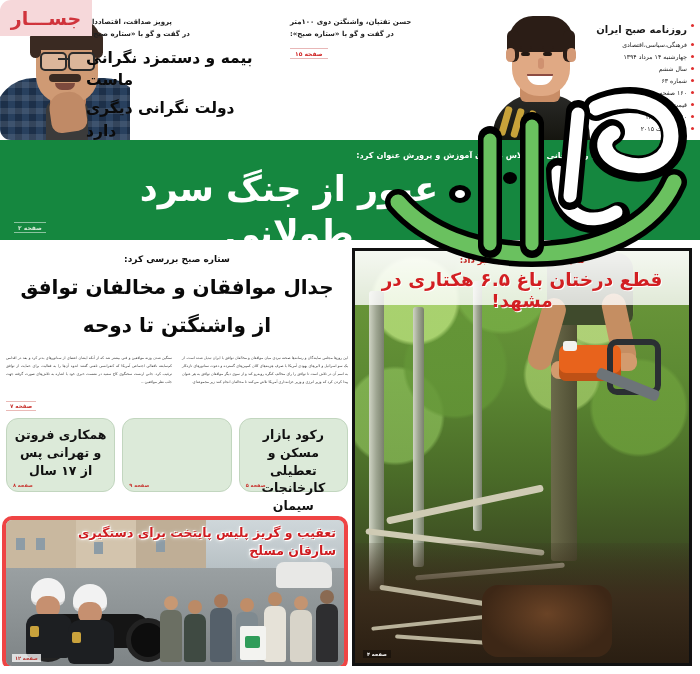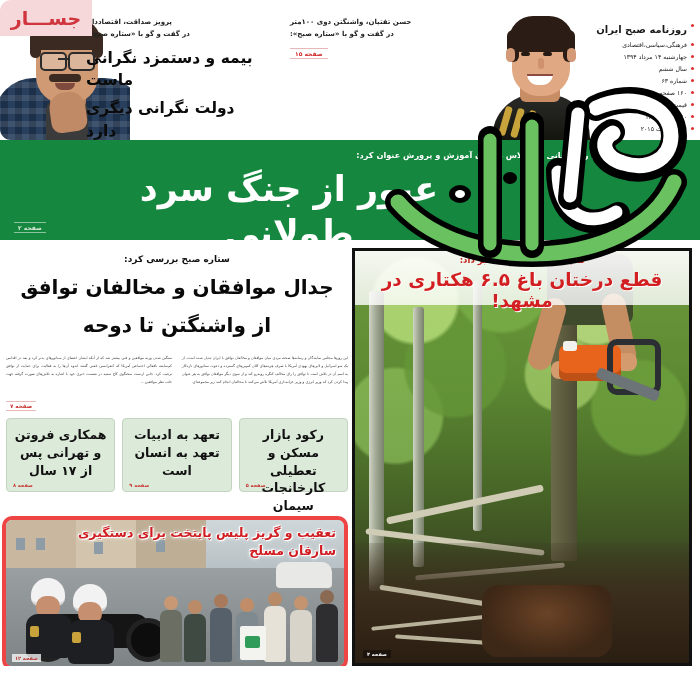--- a/index.html
+++ b/index.html
@@ -108,21 +108,21 @@
   .art-cols{display:flex;gap:10px;margin-top:14px;direction:rtl;}
   .art-col{flex:1;font-size:3.6px;line-height:2.25;color:#3a3a3a;text-align:justify;}
   .art-col p{margin:0 0 3px 0;}
   .art-page{margin-top:4px;text-align:left;}
   .art-page span{display:inline-block;font-size:5.6px;color:#c8342f;font-weight:bold;
     border-top:1px solid #eab9b6;border-bottom:1px solid #eab9b6;padding:1px 4px;}
 
   
   .boxrow{position:absolute;right:352px;left:6px;top:178px;display:flex;gap:7px;direction:rtl;}
   .box{
-    flex:1;height:74px;background:#dcead9;border:1px solid #c2d6bf;border-radius:4px;
+    flex:1;height:74px;background:#dcead9;border:1px solid #c2d6bf;border-radius:12px;
     padding:7px 6px 4px;box-sizing:border-box;position:relative;
   }
   .box-t{font-size:12.5px;font-weight:bold;color:#111;line-height:1.42;text-align:center;}
   .box-p{position:absolute;left:6px;bottom:3px;font-size:5px;color:#c8342f;font-weight:bold;}
 
   
   .policebox{
     position:absolute;right:352px;left:2px;top:276px;height:146px;
     border:4px solid #ef4444;border-radius:10px;overflow:hidden;background:#b8c2c6;
   }
@@ -321,21 +321,20 @@
         <span>صفحه ۷</span>
       </div>
     </div>
 
     <div class="boxrow">
       <div class="box">
         <div class="box-t">رکود بازار مسکن و تعطیلی کارخانجات سیمان</div>
         <div class="box-p">صفحه ۵</div>
       </div>
       <div class="box">
-        <div class="box-t">تعهد به ادبیات تعهد به انسان است</div>
         <div class="box-p">صفحه ۹</div>
       </div>
       <div class="box">
         <div class="box-t">همکاری فروتن و تهرانی پس از ۱۷ سال</div>
         <div class="box-p">صفحه ۸</div>
       </div>
     </div>
 
     <div class="policebox">
       <div class="pb-sky"></div>

